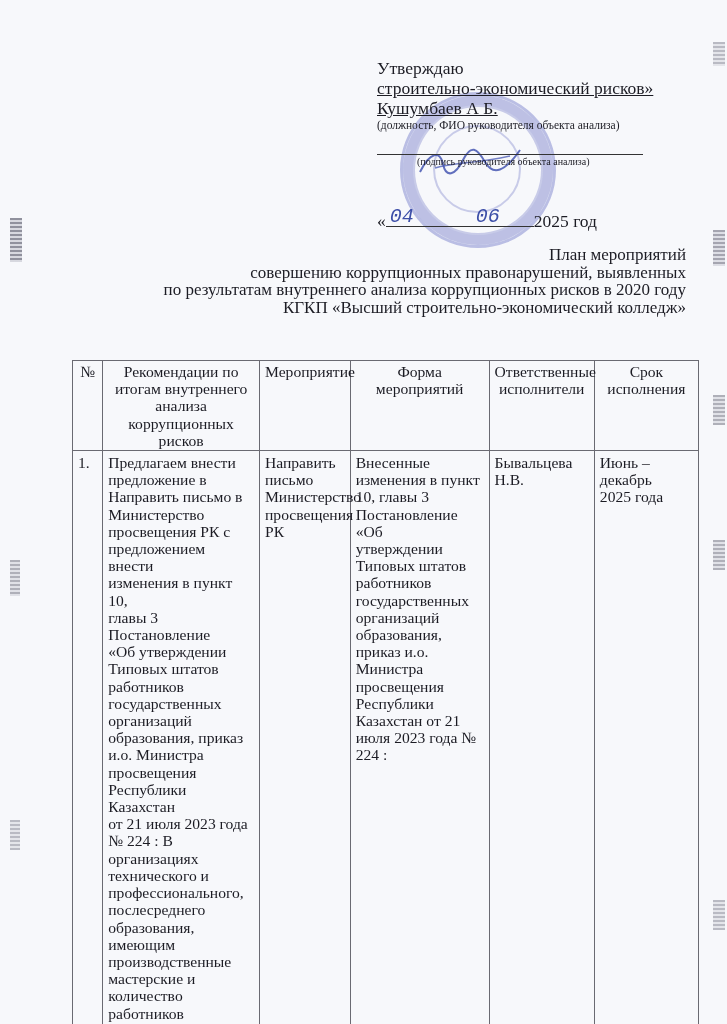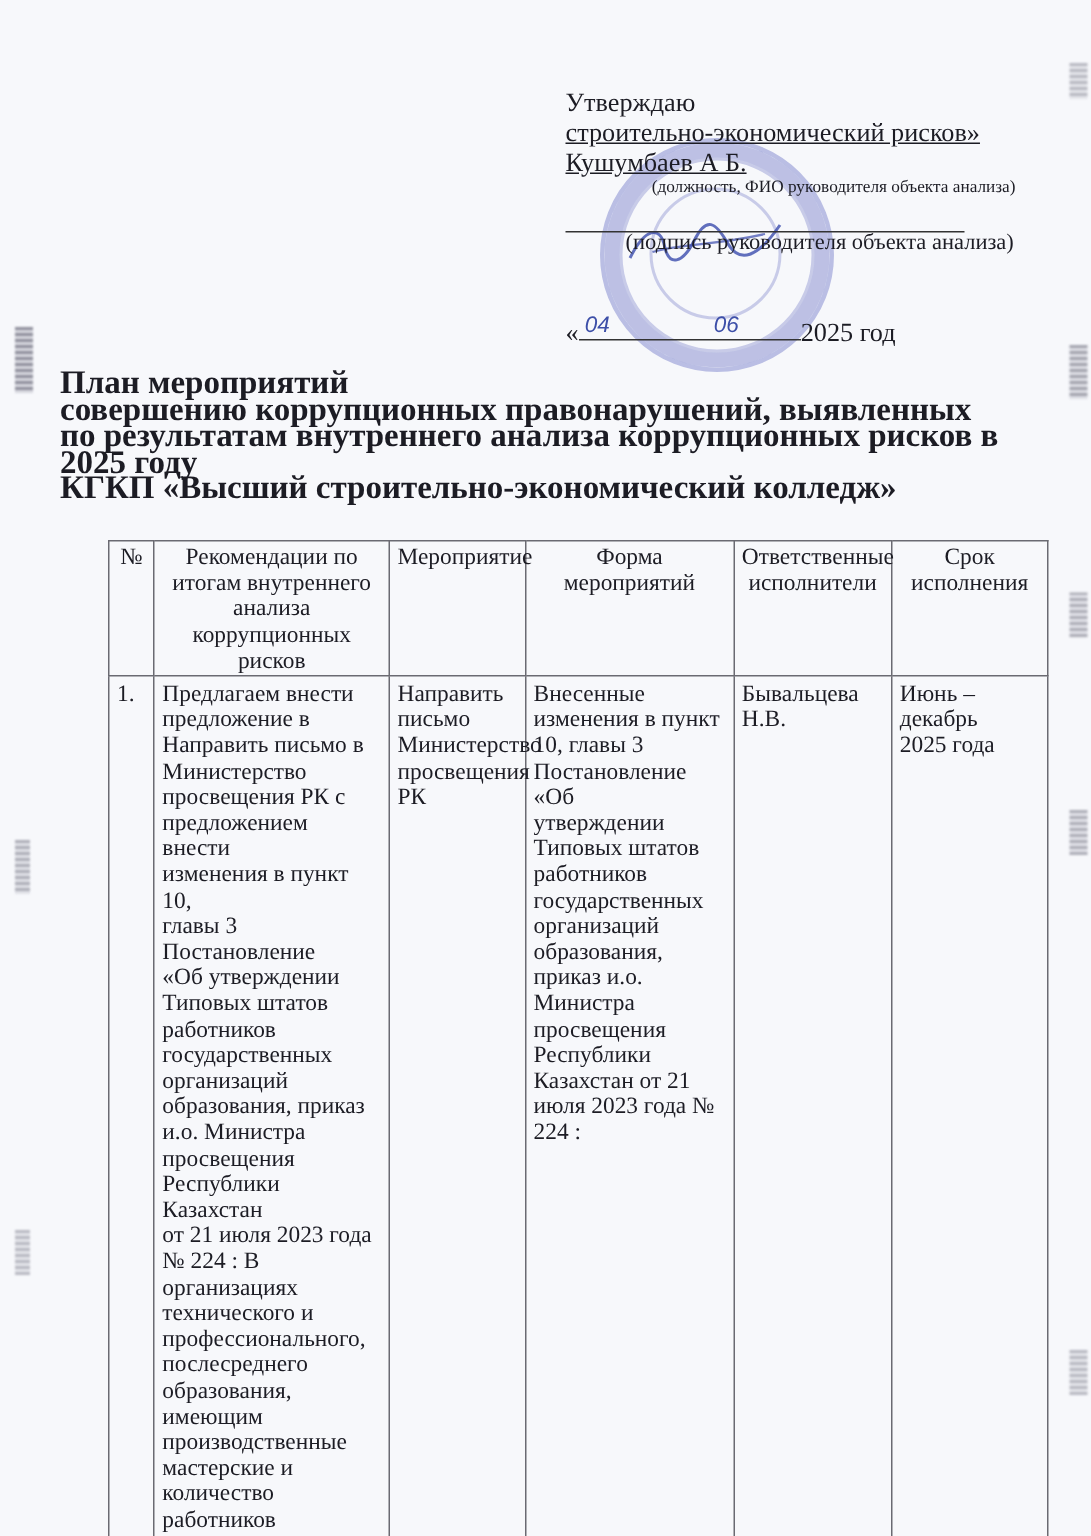--- a/index.html
+++ b/index.html
@@ -18,34 +18,34 @@
   .sm-l3 { left: 10px; top: 820px; width: 10px; height: 30px; opacity: .6; }
   .sm-r1 { left: 713px; top: 42px; width: 12px; height: 24px; opacity: .6; }
   .sm-r2 { left: 713px; top: 230px; width: 12px; height: 36px; opacity: .8; }
   .sm-r3 { left: 713px; top: 395px; width: 12px; height: 30px; opacity: .7; }
   .sm-r4 { left: 713px; top: 540px; width: 12px; height: 30px; opacity: .7; }
   .sm-r5 { left: 713px; top: 900px; width: 12px; height: 30px; opacity: .6; }
 
   
   .approval { position: absolute; left: 377px; top: 58px; width: 300px; font-size: 17.5px; line-height: 20px; }
   .approval .u { text-decoration: underline; }
-  .approval .small { font-size: 11.5px; line-height: 14px; text-align: right; }
+  .approval .small { font-size: 11.5px; line-height: 14px; }
   .approval .sigline { border-bottom: 1px solid #333; height: 14px; width: 266px; margin-top: 8px; }
-  .approval .sigcap { font-size: 15px; line-height: 14px; padding-left: 40px; }
+  .approval .sigcap { font-size: 10px; line-height: 14px; padding-left: 40px; }
   .approval .date-line { margin-top: 2px; font-size: 17.5px; }
   .approval .date-line .blank { display: inline-block; border-bottom: 1px solid #333; position: relative; height: 16px; vertical-align: baseline; }
-  .hand { font-family: Liberation Sans, sans-serif; font-style: italic; color: #3d4fa8; font-size: 15px; position: absolute; bottom: -1px; }
+  .hand { font-family: Liberation Mono, monospace; font-style: italic; color: #3d4fa8; font-size: 20px; position: absolute; bottom: -1px; }
 
   .stamp { position: absolute; left: 400px; top: 92px; width: 150px; height: 150px; border-radius: 50%;
     border: 3px solid rgba(88,98,190,0.45); box-shadow: inset 0 0 0 10px rgba(88,98,190,0.12), inset 0 0 0 12px rgba(88,98,190,0.35); opacity: .85; }
   .stamp-inner { position: absolute; left: 30px; top: 30px; width: 84px; height: 84px; border-radius: 50%; border: 2px solid rgba(88,98,190,0.35); }
   .signature { position: absolute; left: 415px; top: 142px; width: 110px; height: 40px; }
 
   
-  .title { position: absolute; left: 40px; top: 246px; width: 646px; text-align: left; font-weight: bold; font-size: 22px; line-height: 17.6px; }
+  .title { position: absolute; left: 40px; top: 246px; width: 646px; text-align: right; font-weight: normal; font-size: 17px; line-height: 17.6px; }
 
   
   table.plan { position: absolute; left: 72px; top: 360px; width: 627px; border-collapse: collapse; table-layout: fixed; font-size: 15.6px; line-height: 17.2px; }
   table.plan td, table.plan th { border: 1px solid #6a6a72; vertical-align: top; padding: 1px 5px; font-weight: normal; }
   table.plan th { text-align: center; padding-top: 2px; }
   .col-num { width: 27px; }
   .col-rec { width: 140px; }
   .col-evt { width: 81px; }
   .col-form { width: 124px; }
   .col-resp { width: 94px; }
@@ -83,21 +83,21 @@
     <div class="sigline"></div>
     <div class="sigcap">(подпись руководителя объекта анализа)</div>
     <div class="date-line">
       <span>«</span><span class="blank" style="width:58px;"><span class="hand" style="left:4px;">04</span></span><span class="blank" style="width:90px;margin-top:39px;"><span class="hand" style="left:32px;">06</span></span><span>2025 год</span>
     </div>
   </div>
 
   <div class="title">
     <div>План мероприятий</div>
     <div>совершению коррупционных правонарушений, выявленных</div>
-    <div>по результатам внутреннего анализа коррупционных рисков в 2025 году</div>
+    <div>по результатам внутреннего анализа коррупционных рисков в 2020 году</div>
     <div>КГКП «Высший строительно-экономический колледж»</div>
   </div>
 
   <table class="plan">
     <colgroup>
       <col class="col-num">
         <col class="col-rec">
         <col class="col-evt">
         <col class="col-form">
         <col class="col-resp">

